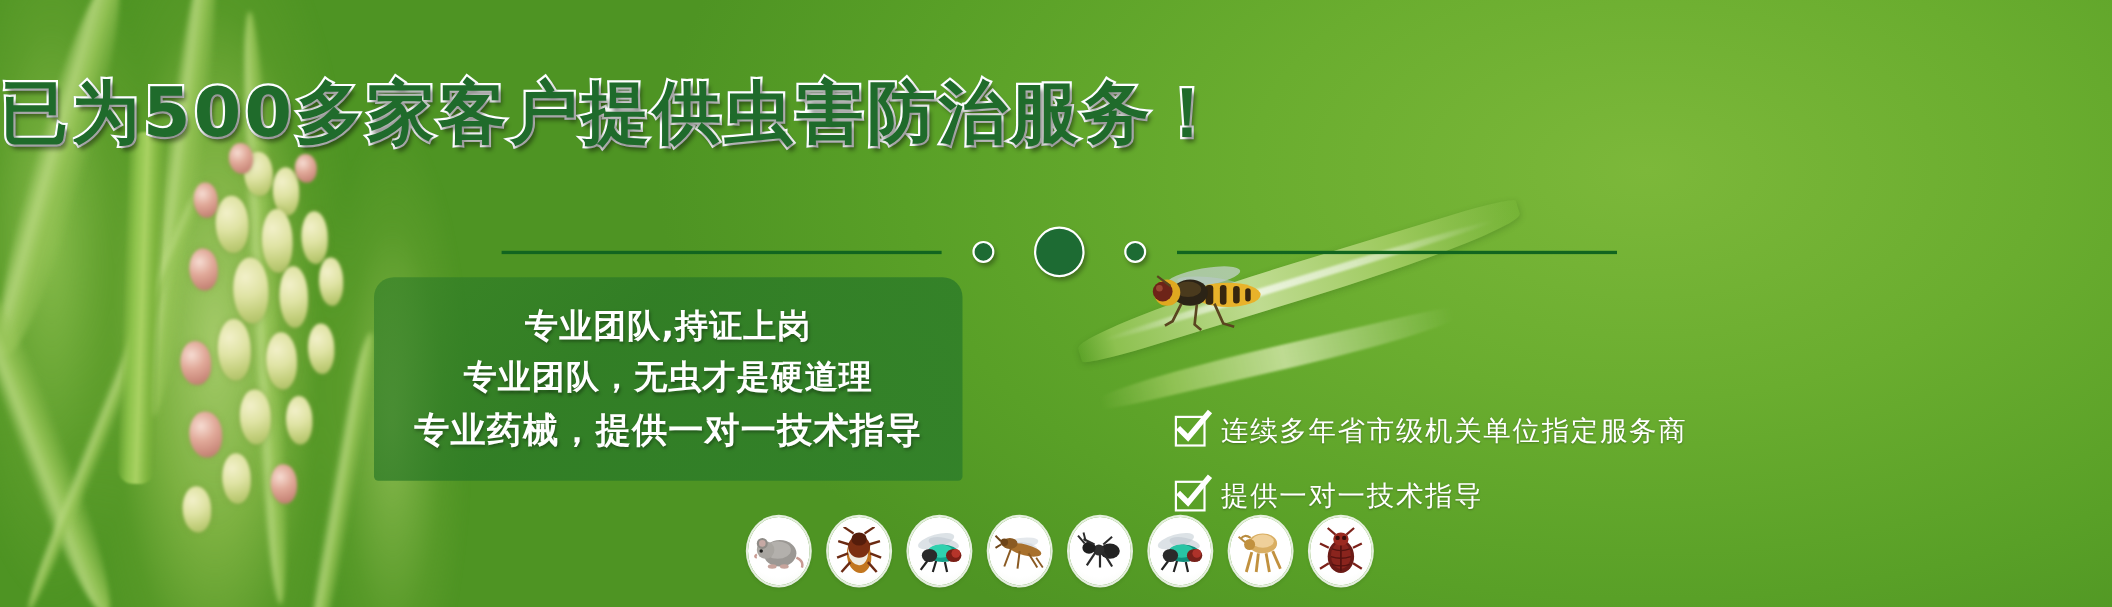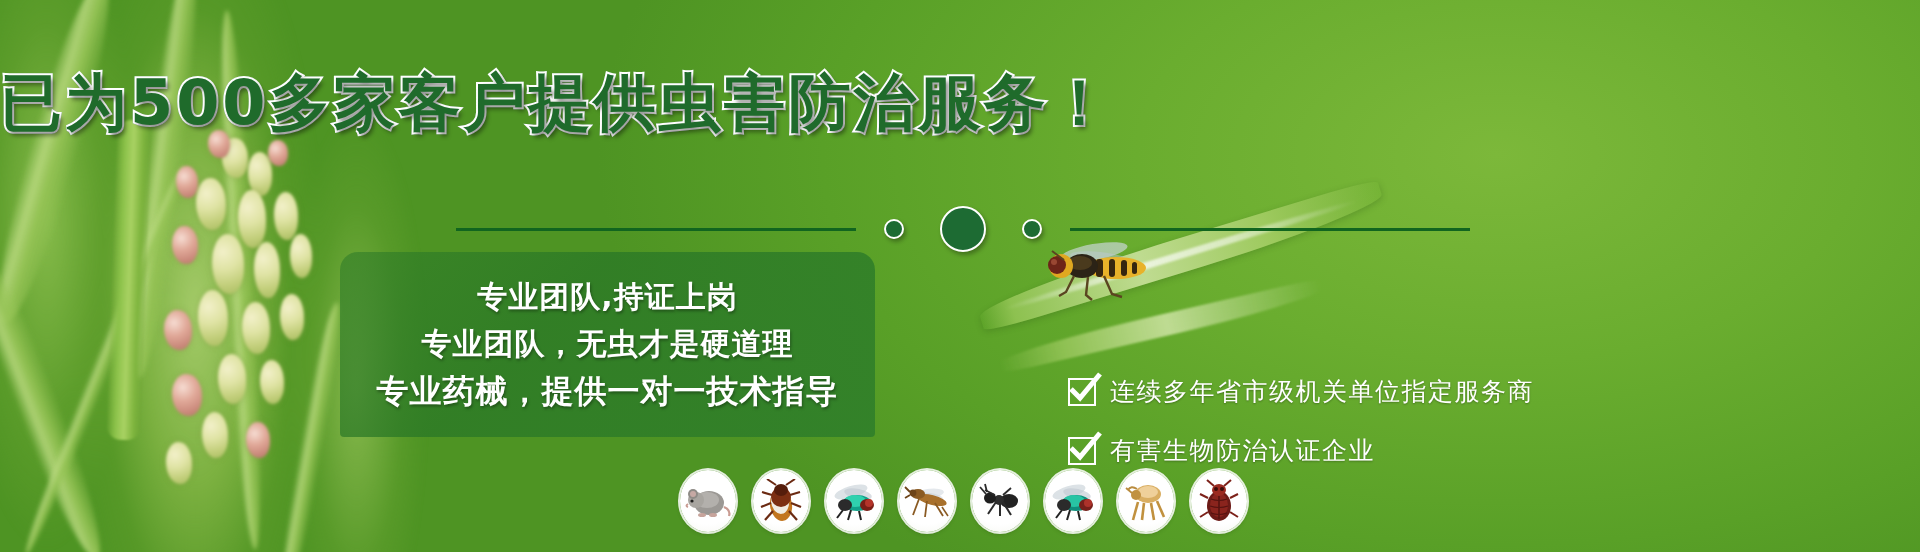--- a/index.html
+++ b/index.html
@@ -337,21 +337,21 @@
         </svg>
       </span>
       <span class="check-text">连续多年省市级机关单位指定服务商</span>
     </div>
     <div class="check-row">
       <span class="check-box">
         <svg width="40" height="34" viewBox="0 0 40 34">
           <path d="M5 17 L14 26 L34 2" stroke="#ffffff" stroke-width="5" fill="none" stroke-linecap="butt" stroke-linejoin="miter"></path>
         </svg>
       </span>
-      <span class="check-text">有害生物防治认证企业</span>
+      <span class="check-text">提供一对一技术指导</span>
     </div>
   </div>
 
   <div class="pest-strip">
 
     <div class="pest">
       <svg width="46" height="36" viewBox="0 0 46 36">
         <ellipse cx="24" cy="20" rx="15" ry="12" fill="#9b9894"></ellipse>
         <ellipse cx="22" cy="17" rx="12" ry="8" fill="#b3b0ac"></ellipse>
         <circle cx="11" cy="17" r="8" fill="#a8a5a0"></circle>

